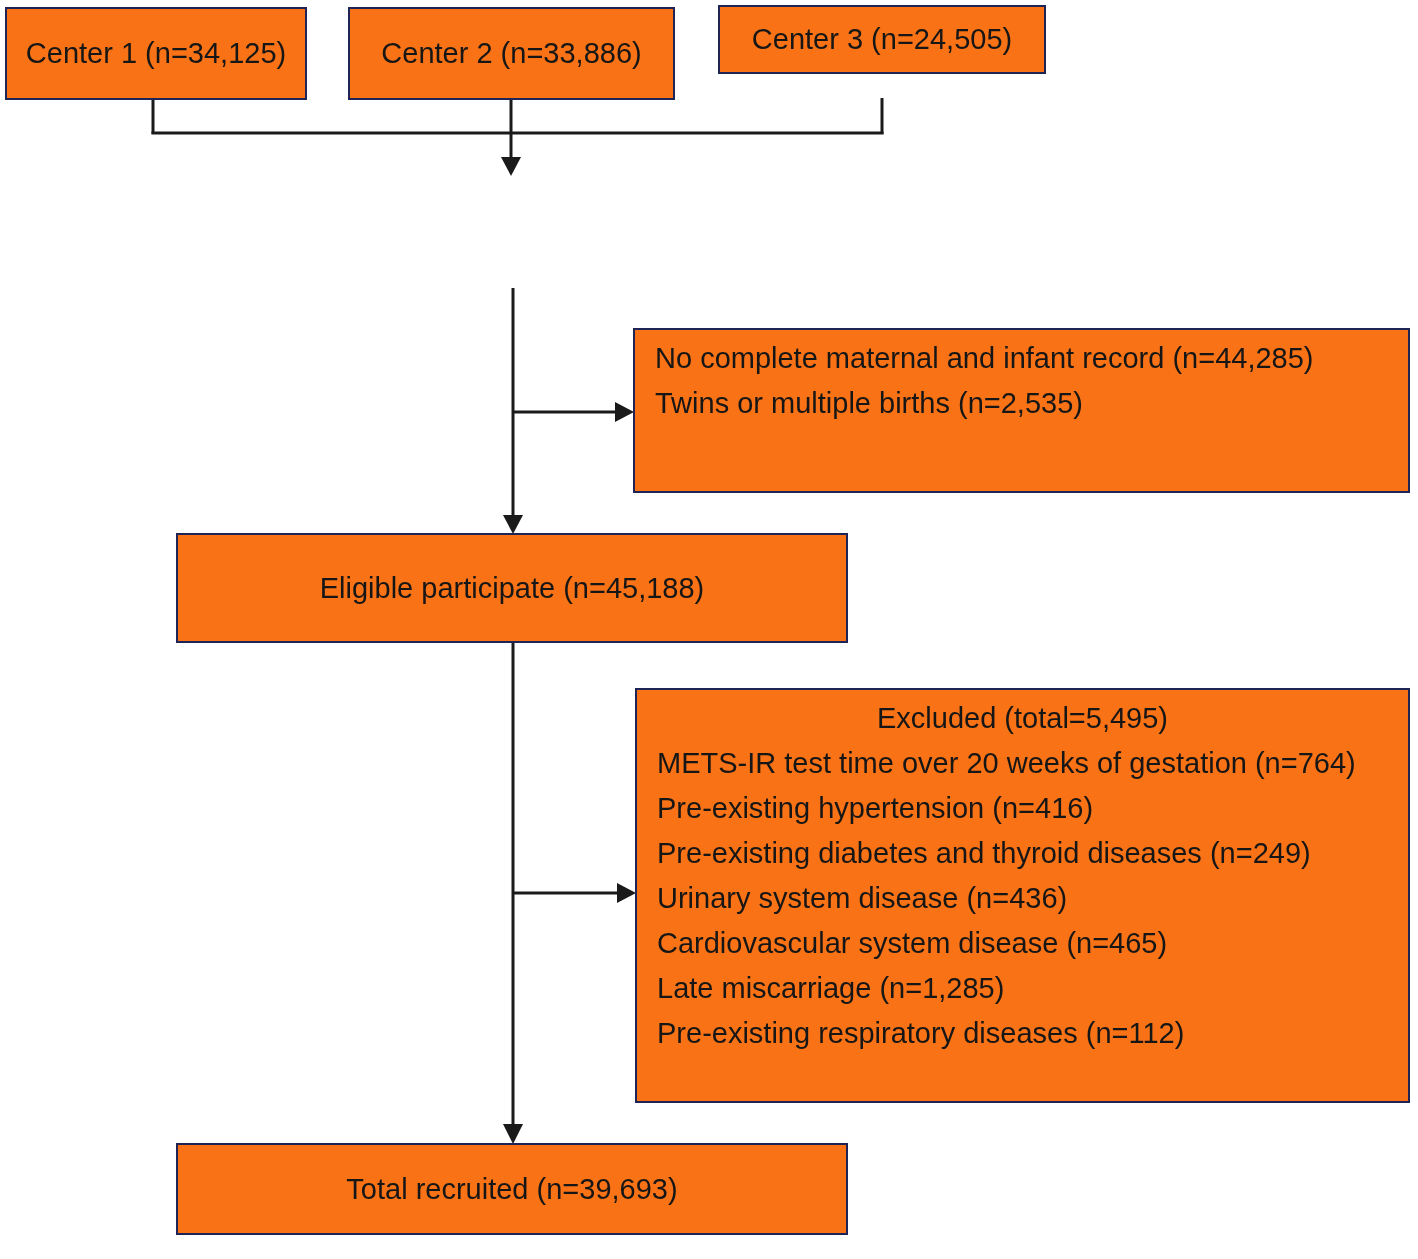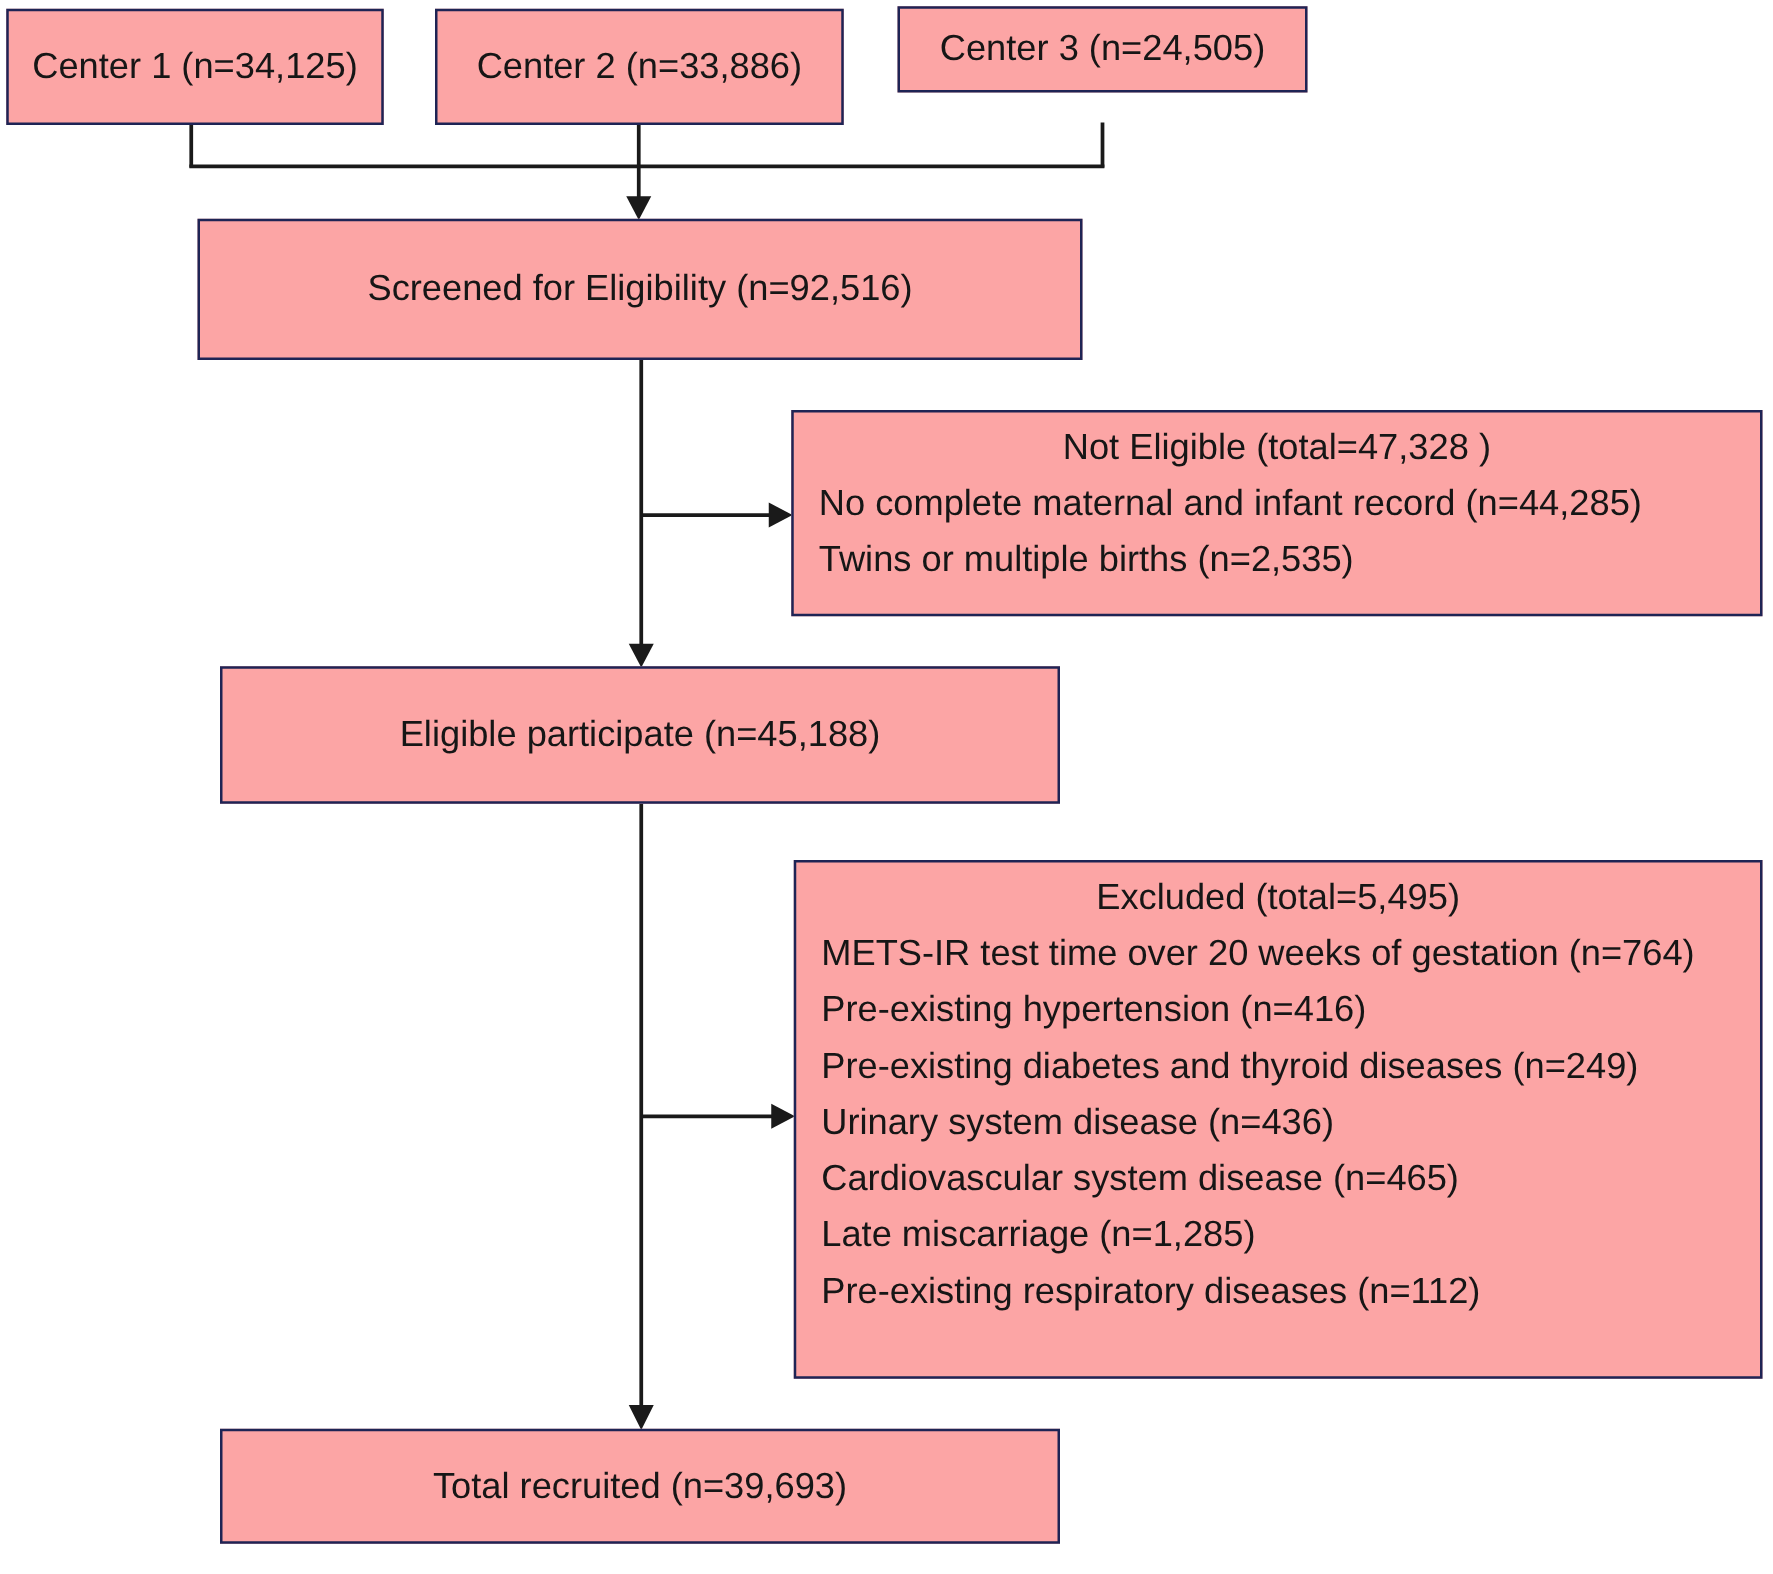--- a/index.html
+++ b/index.html
@@ -19,21 +19,21 @@
   svg.connectors {
     position: absolute;
     left: 0;
     top: 0;
     z-index: 1;
   }
   .box {
     position: absolute;
     box-sizing: border-box;
     border: 2px solid #1e2455;
-    background: #fca5a5;
+    background: #f97316;
     z-index: 2;
     font-size: 29px;
     line-height: 45px;
     color: #161616;
   }
   .label-box {
     display: flex;
     align-items: center;
     justify-content: center;
     text-align: center;
@@ -86,26 +86,22 @@
   </div>
 
   <div class="box label-box" style="left:348px; top:7px; width:327px; height:93px;text-align:center;">
     <span>Center 2 (n=33,886)</span>
   </div>
 
   <div class="box label-box" style="left:718px; top:5px; width:328px; height:69px;">
     <span>Center 3 (n=24,505)</span>
   </div>
 
-  <div class="box label-box" style="left:158px; top:175px; width:708px; height:113px;">
-    <span>Screened for Eligibility (n=92,516)</span>
-  </div>
 
   <div class="box list-box" style="left:633px; top:328px; width:777px; height:165px;">
-    <div class="box-title">Not Eligible (total=47,328 )</div>
     <div class="box-line">No complete maternal and infant record (n=44,285)</div>
     <div class="box-line">Twins or multiple births (n=2,535)</div>
   </div>
 
   <div class="box label-box" style="left:176px; top:533px; width:672px; height:110px;">
     <span>Eligible participate (n=45,188)</span>
   </div>
 
   <div class="box list-box" style="left:635px; top:688px; width:775px; height:415px;">
     <div class="box-title">Excluded (total=5,495)</div>

